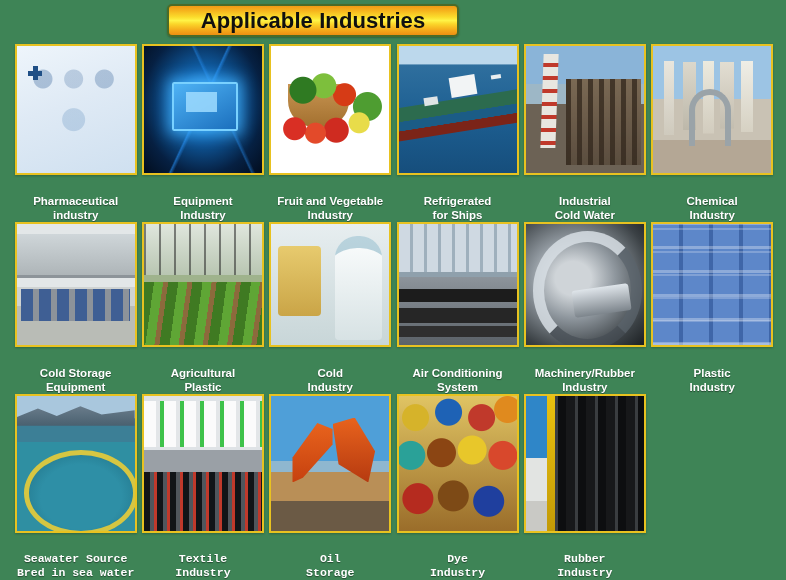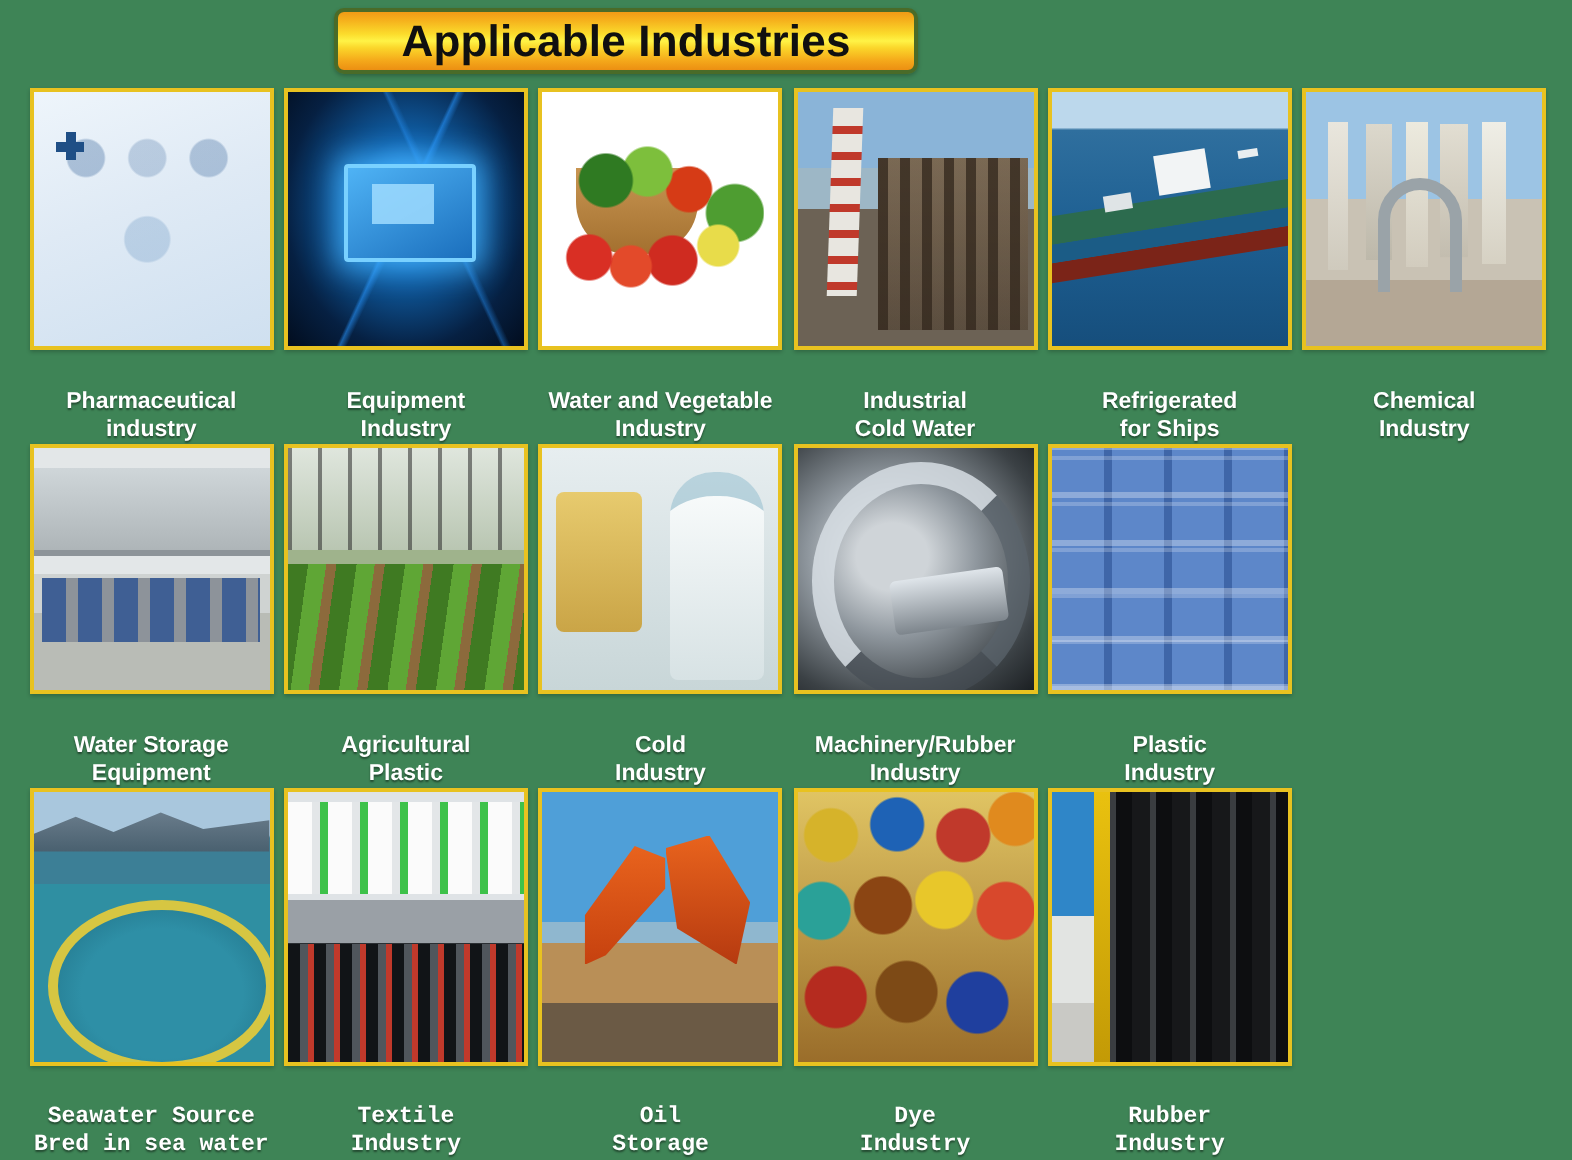--- a/index.html
+++ b/index.html
@@ -419,70 +419,77 @@
       <div class="thumb">
           <div class="art art-electronic"></div>
         </div>
       <div class="caption">Equipment
 Industry</div>
     </div>
     <div class="card">
       <div class="thumb">
           <div class="art art-fruit"></div>
         </div>
-      <div class="caption">Water and Vegetable
-Industry</div>
+      <div class="caption">Fruit and Vegetable
+Industry</div>
+    </div>
+    <div class="card">
+      <div class="thumb">
+          <div class="art art-ship"></div>
+        </div>
+      <div class="caption">Refrigerated
+for Ships</div>
     </div>
     <div class="card">
       <div class="thumb">
           <div class="art art-industrial"></div>
         </div>
       <div class="caption">Industrial
 Cold Water</div>
     </div>
     <div class="card">
       <div class="thumb">
-          <div class="art art-ship"></div>
-        </div>
-      <div class="caption">Refrigerated
-for Ships</div>
-    </div>
-    <div class="card">
-      <div class="thumb">
           <div class="art art-chemical"></div>
         </div>
       <div class="caption">Chemical
 Industry</div>
     </div>
   </div>
 
   <div class="row row-2">
     <div class="card">
       <div class="thumb">
           <div class="art art-coldstorage"></div>
         </div>
-      <div class="caption">Water Storage
+      <div class="caption">Cold Storage
 Equipment</div>
     </div>
     <div class="card">
       <div class="thumb">
           <div class="art art-agri"></div>
         </div>
       <div class="caption">Agricultural
 Plastic</div>
     </div>
     <div class="card">
       <div class="thumb">
           <div class="art art-food"></div>
         </div>
       <div class="caption">Cold
 Industry</div>
     </div>
     <div class="card">
       <div class="thumb">
+          <div class="art art-aircon"></div>
+        </div>
+      <div class="caption">Air Conditioning
+System</div>
+    </div>
+    <div class="card">
+      <div class="thumb">
           <div class="art art-machinery"></div>
         </div>
       <div class="caption">Machinery/Rubber
 Industry</div>
     </div>
     <div class="card">
       <div class="thumb">
           <div class="art art-plastic"></div>
         </div>
       <div class="caption">Plastic

